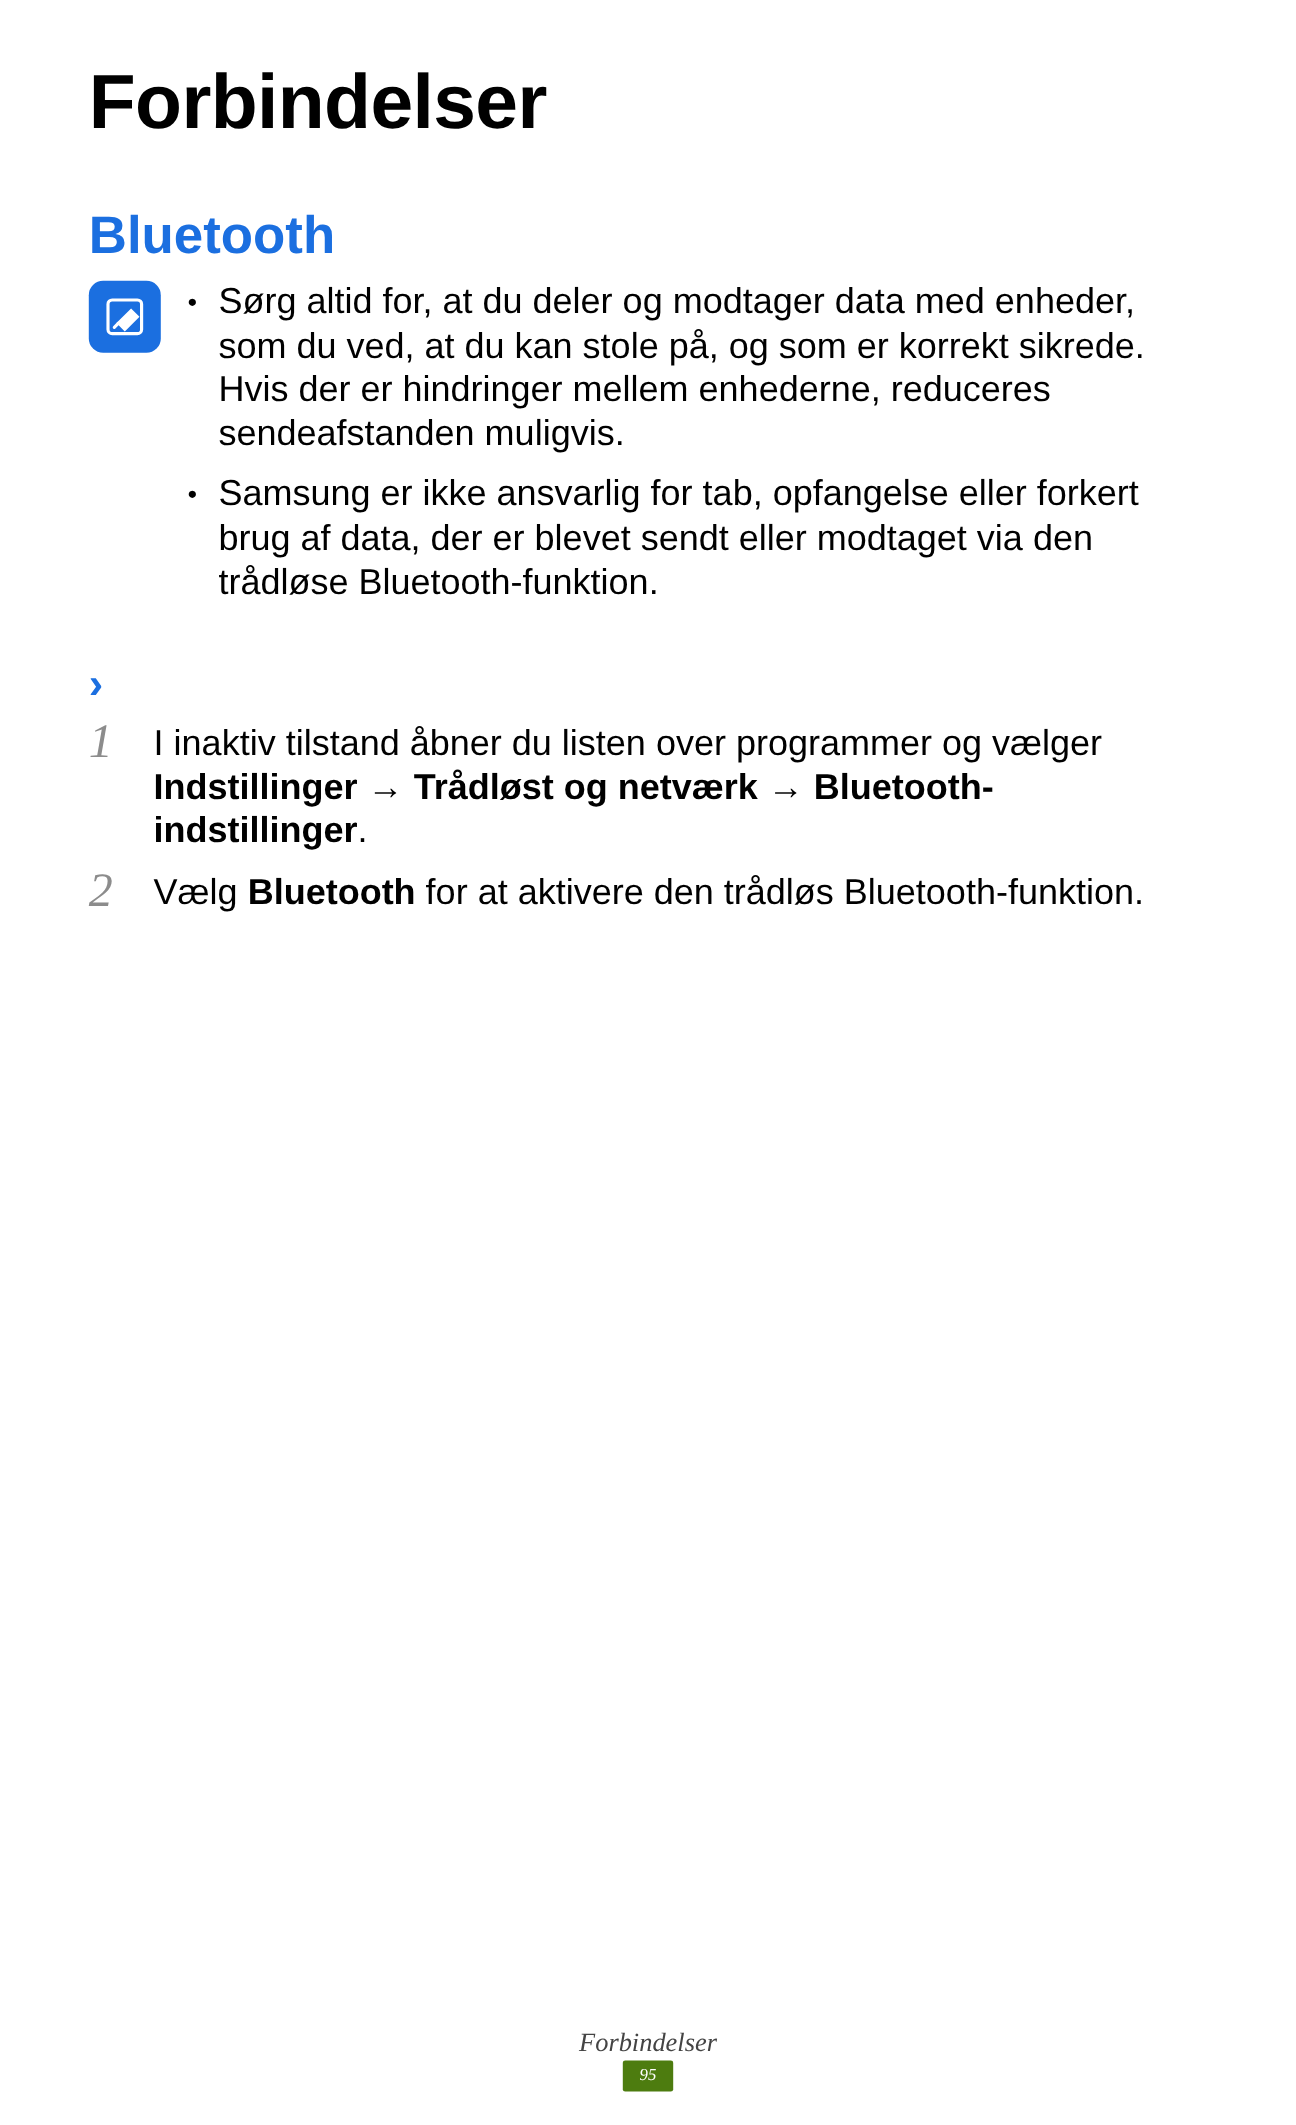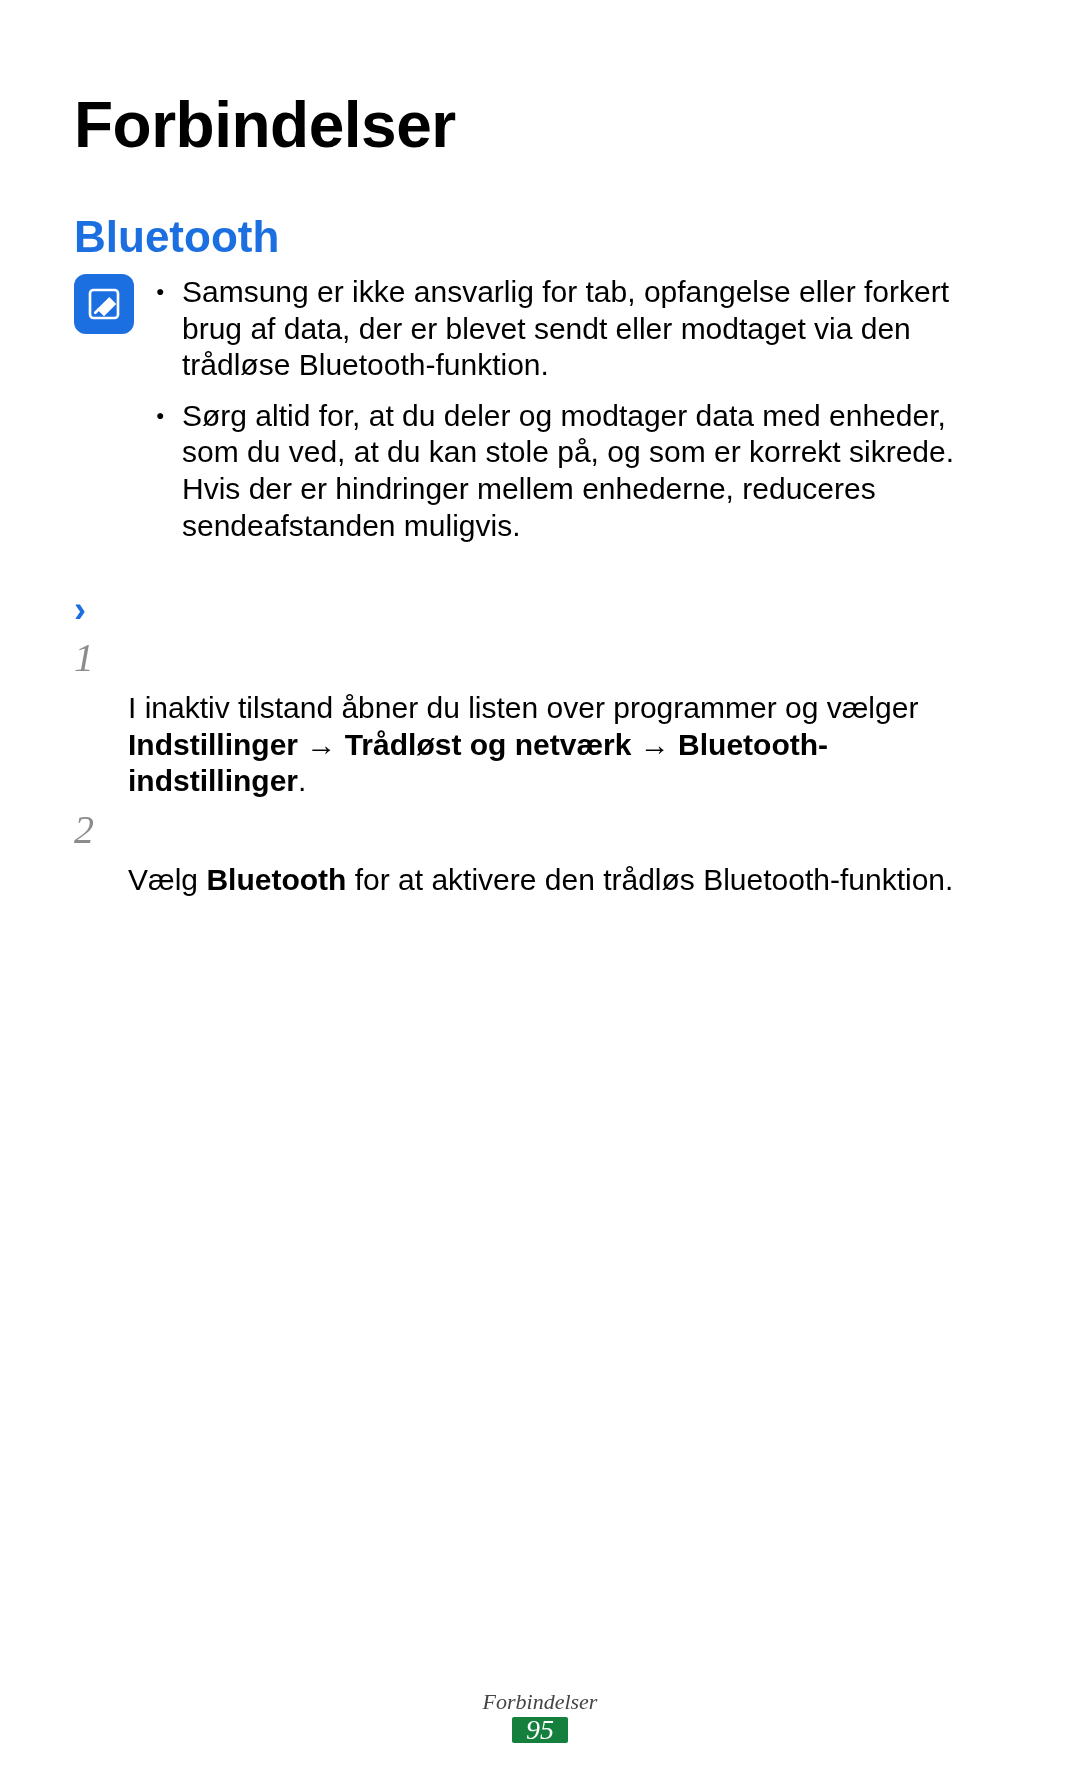--- a/index.html
+++ b/index.html
@@ -1,60 +1,60 @@
 <!DOCTYPE html>
 <html><head>
 <meta charset="utf-8">
 <style>
   * { box-sizing: border-box; margin: 0; padding: 0; }
   html, body { width: 1080px; height: 1771px; background: #fff; font-family: "Segoe UI", "Helvetica Neue", Arial, sans-serif; color: #000; }
-  .page { width: 1080px; height: 1771px; padding: 88px 74px 0 74px; position: relative; }
+  .page { width: 1080px; height: 1771px; padding: 48px 74px 0 74px; position: relative; }
   .h1 { font-size: 64px; font-weight: 700; letter-spacing: -0.5px; margin-bottom: 50px; }
   .h2 { font-size: 44px; font-weight: 700; color: #1b6fe0; margin-bottom: 12px; }
   .para { font-size: 30px; line-height: 1.22; margin-bottom: 12px; }
   .note-block { display: flex; gap: 18px; margin-top: 10px; }
   .note-icon { flex: 0 0 60px; height: 60px; border-radius: 12px; background: #1b6fe0; display: flex; align-items: center; justify-content: center; }
   .note-icon svg { width: 42px; height: 42px; }
   .note-list { flex: 1; font-size: 30px; line-height: 1.22; }
   .note-list li { list-style: none; position: relative; padding-left: 30px; margin-bottom: 14px; }
   .note-list li::before { content: "●"; position: absolute; left: 4px; top: 0; font-size: 14px; line-height: 34px; }
   .sub-section { margin-top: 34px; }
   .sub-heading { display: flex; align-items: center; gap: 8px; margin-bottom: 10px; }
   .chevron { color: #1b6fe0; font-size: 36px; font-weight: 900; line-height: 1; }
   .sub-title { font-size: 34px; font-weight: 700; }
   .steps { font-size: 30px; line-height: 1.22; }
   .step { display: flex; gap: 14px; margin-bottom: 10px; }
   .step-number { font-family: Georgia, "Times New Roman", serif; font-style: italic; font-size: 40px; color: #8c8c8c; line-height: 1; flex: 0 0 40px; }
-  .step-body { flex: 1; padding-top: 4px; margin-top: 48px; }
+  .step-body { flex: 1; padding-top: 4px; }
   .bold { font-weight: 700; }
   .footer { position: absolute; bottom: 28px; left: 0; width: 100%; text-align: center; }
   .footer-section { font-style: italic; font-size: 22px; color: #444; margin-bottom: 2px; font-family: Georgia, "Times New Roman", serif; }
-  .footer-page { display: inline-block; background: #15803d; color: #fff; font-style: italic; font-family: Georgia, "Times New Roman", serif; font-size: 28px; padding: 0 14px; border-radius: 2px; line-height: 26px; }
+  .footer-page { display: inline-block; background: #4d7c0f; color: #fff; font-style: italic; font-family: Georgia, "Times New Roman", serif; font-size: 14px; padding: 0 14px; border-radius: 2px; line-height: 26px; }
 </style>
 </head>
 <body>
 
 <div class="page">
 
   <div class="h1">Forbindelser</div>
 
   <div class="h2">Bluetooth</div>
 
 
   <div class="note-block">
     <div class="note-icon">
       <svg viewBox="0 0 48 48" fill="none" stroke="#fff" stroke-width="3" stroke-linecap="round" stroke-linejoin="round">
         <rect x="8" y="8" width="32" height="32" rx="4"></rect>
         <path d="M16 30 L30 16 M30 16 L38 24 L24 38 L16 30 Z" fill="#fff" stroke="none"></path>
         <path d="M14 34 L18 30"></path>
       </svg>
     </div>
     <ul class="note-list">
+      <li>Sørg altid for, at du deler og modtager data med enheder, som du ved, at du kan stole på, og som er korrekt sikrede. Hvis der er hindringer mellem enhederne, reduceres sendeafstanden muligvis.</li>
       <li>Samsung er ikke ansvarlig for tab, opfangelse eller forkert brug af data, der er blevet sendt eller modtaget via den trådløse Bluetooth-funktion.</li>
-      <li>Sørg altid for, at du deler og modtager data med enheder, som du ved, at du kan stole på, og som er korrekt sikrede. Hvis der er hindringer mellem enhederne, reduceres sendeafstanden muligvis.</li>
     </ul>
   </div>
 
   <div class="sub-section">
     <div class="sub-heading">
       <span class="chevron">›</span>
     </div>
 
     <div class="steps">
       <div class="step">

